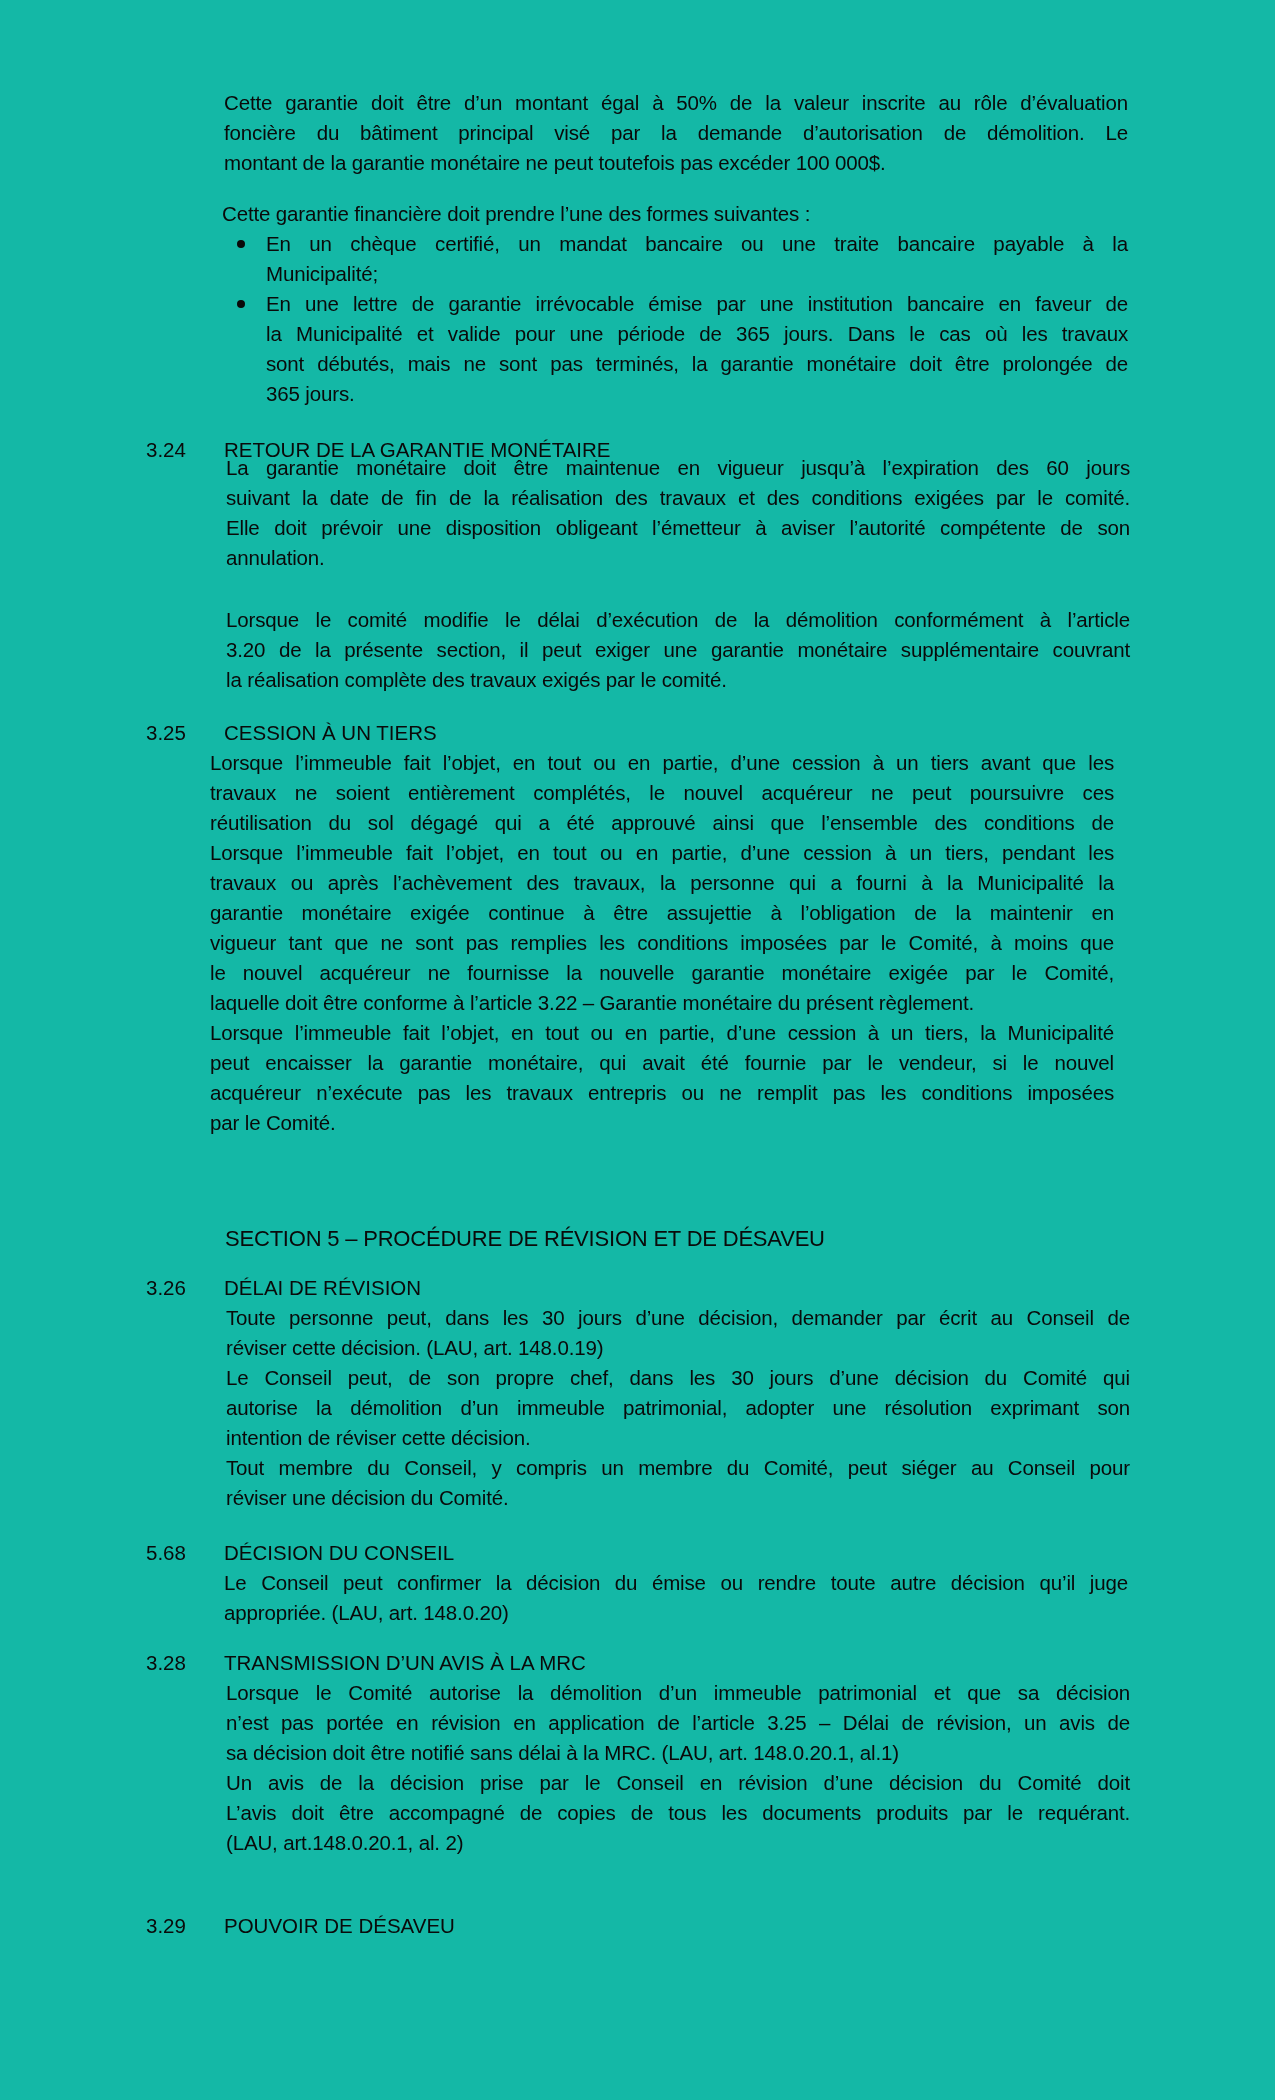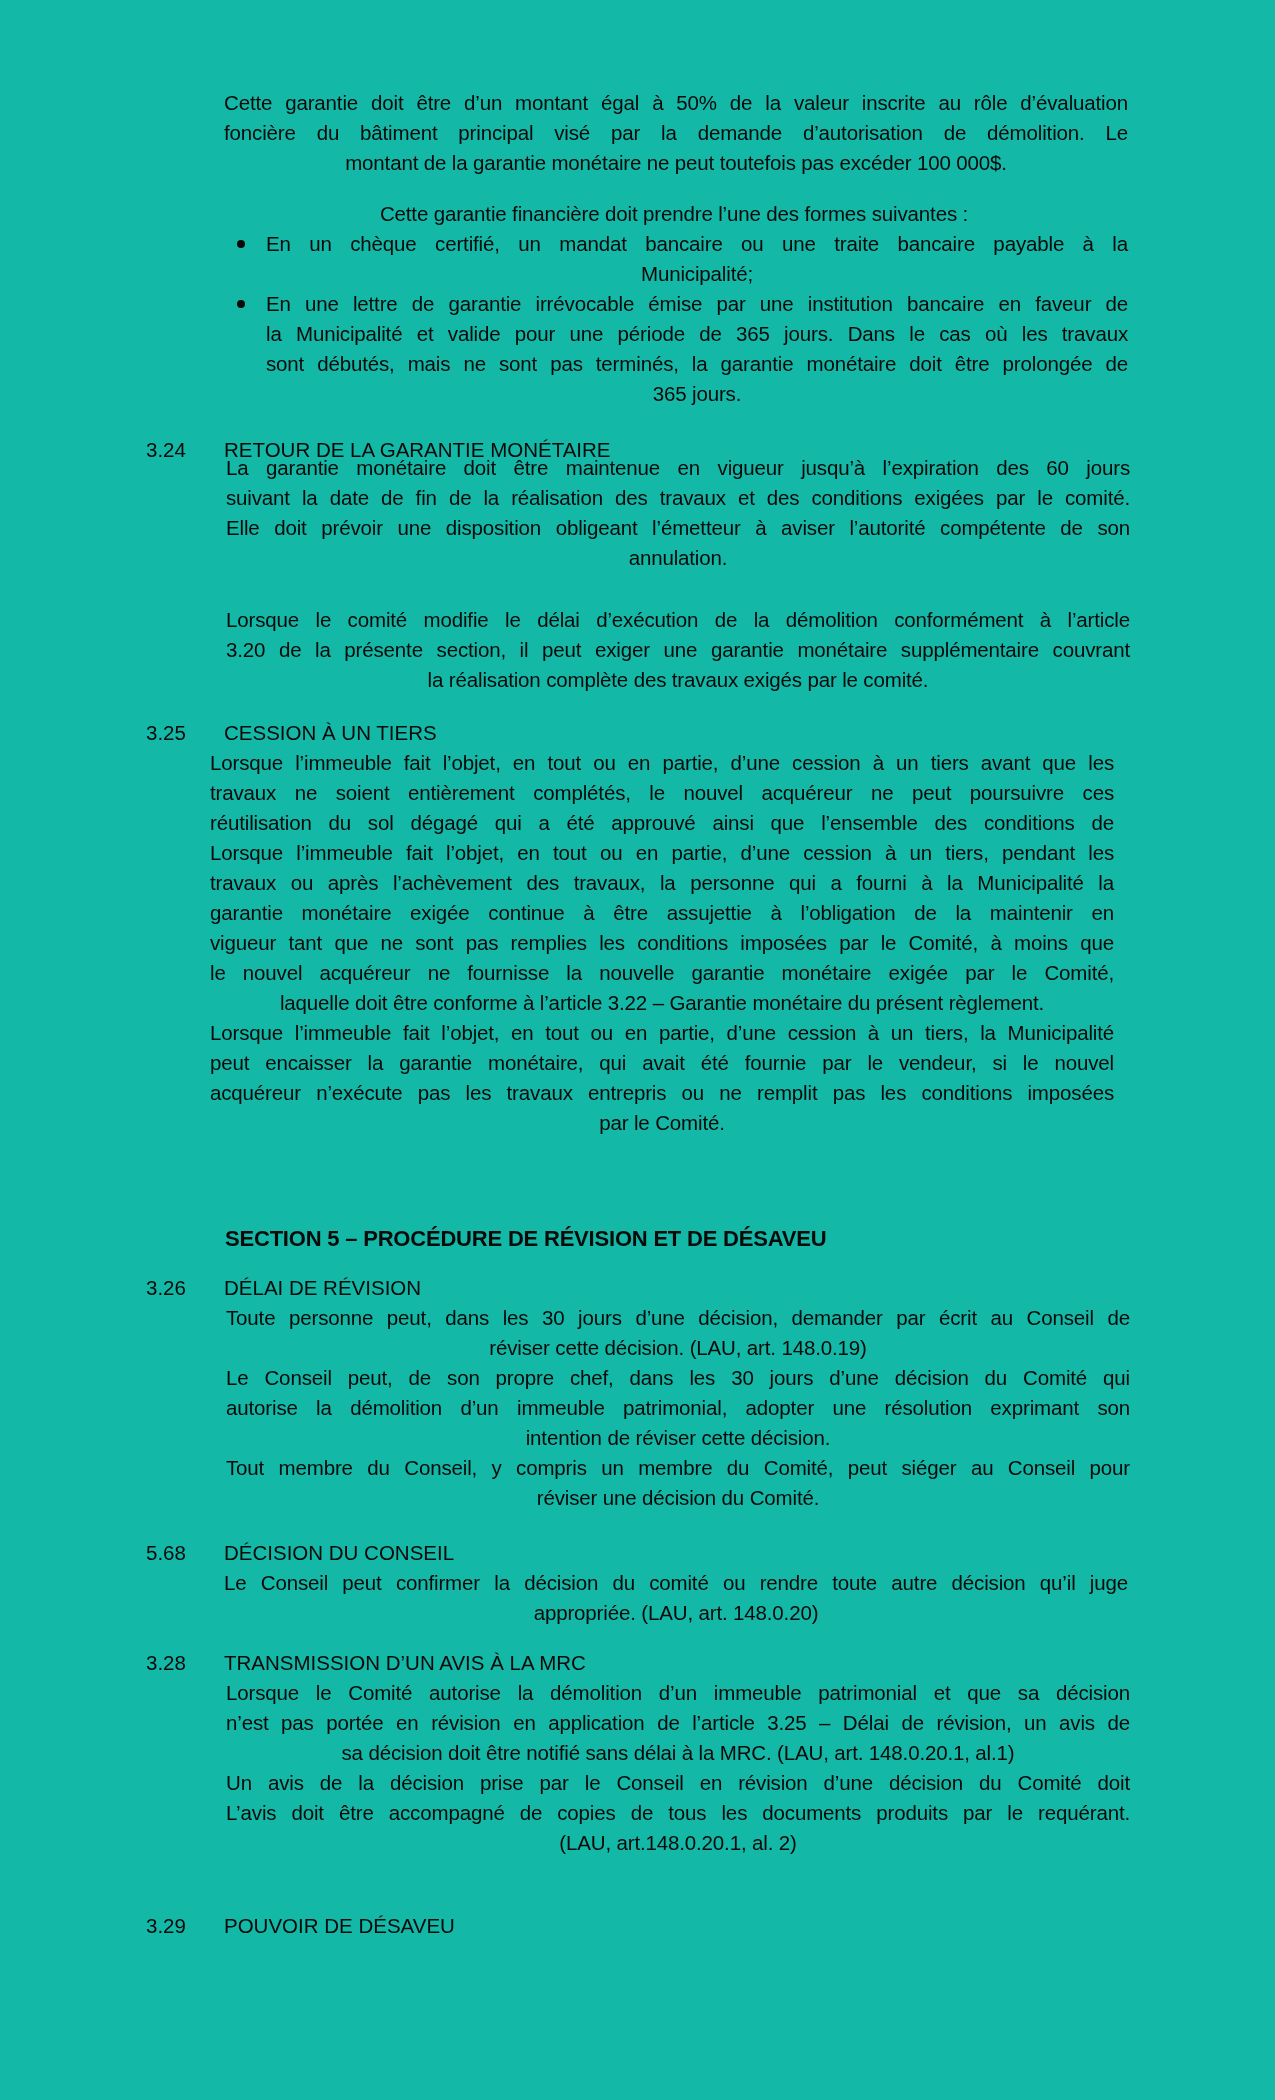--- a/index.html
+++ b/index.html
@@ -3,25 +3,25 @@
 <meta charset="utf-8">
 <style>
   html, body { margin: 0; padding: 0; background: #ffffff; }
   body { width: 1275px; height: 2100px; position: relative; overflow: hidden;
          font-family: "Liberation Sans", sans-serif; color: #0a0a0a; }
   .page { position: absolute; left: 0; top: 0; width: 1275px; height: 2100px; background: #14b8a6; }
   .block { position: absolute; left: 224px; width: 904px; }
   .line { display: block; height: 30px; line-height: 30px; font-size: 20.5px; white-space: nowrap;
           overflow: visible; letter-spacing: -0.15px; }
   .line.j { text-align: justify; text-align-last: justify; white-space: normal; }
-  .line.l { text-align: center; }
+  .line.l { text-align: left; }
   .heading { position: absolute; left: 146px; height: 30px; line-height: 30px; font-size: 20.5px; white-space: nowrap; }
   .heading .num { position: absolute; left: 0; top: 0; }
   .heading .title { position: absolute; left: 78px; top: 0; }
-  .section-title { position: absolute; left: 225px; font-size: 22px; font-weight: bold; line-height: 30px; height: 30px; white-space: nowrap; letter-spacing: -0.2px; }
+  .section-title { position: absolute; left: 225px; font-size: 22px; font-weight: normal; line-height: 30px; height: 30px; white-space: nowrap; letter-spacing: -0.2px; }
   .bullets { position: absolute; left: 224px; width: 904px; }
   .bullet-item { position: relative; padding-left: 42px; }
   .bullet-dot { position: absolute; left: 13px; top: 11px; width: 8px; height: 8px; border-radius: 50%; background: #0a0a0a; }
 </style>
 </head>
 <body>
 
 <div class="page">
 
   <div class="block" style="top:88px;">
@@ -99,21 +99,21 @@
     <span class="line l">intention de réviser cette décision.</span>
     <span class="line j">Tout membre du Conseil, y compris un membre du Comité, peut siéger au Conseil pour</span>
     <span class="line l">réviser une décision du Comité.</span>
   </div>
 
   <div class="heading" style="top:1538px;">
     <span class="num">5.68</span>
     <span class="title">DÉCISION DU CONSEIL</span>
   </div>
   <div class="block" style="top:1568px;">
-    <span class="line j">Le Conseil peut confirmer la décision du comité ou rendre toute autre décision qu’il juge</span>
+    <span class="line j">Le Conseil peut confirmer la décision du émise ou rendre toute autre décision qu’il juge</span>
     <span class="line l">appropriée. (LAU, art. 148.0.20)</span>
   </div>
 
   <div class="heading" style="top:1648px;">
     <span class="num">3.28</span>
     <span class="title">TRANSMISSION D’UN AVIS À LA MRC</span>
   </div>
   <div class="block" style="top:1678px; left:226px;">
     <span class="line j">Lorsque le Comité autorise la démolition d’un immeuble patrimonial et que sa décision</span>
     <span class="line j">n’est pas portée en révision en application de l’article 3.25 – Délai de révision, un avis de</span>

